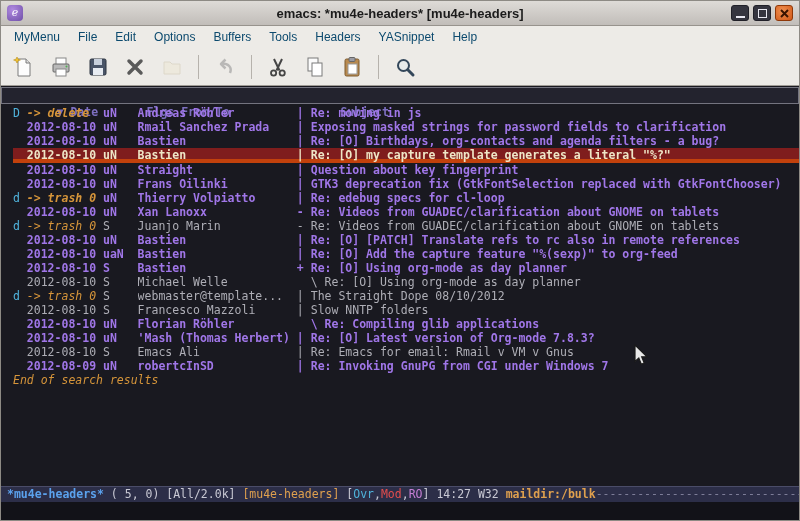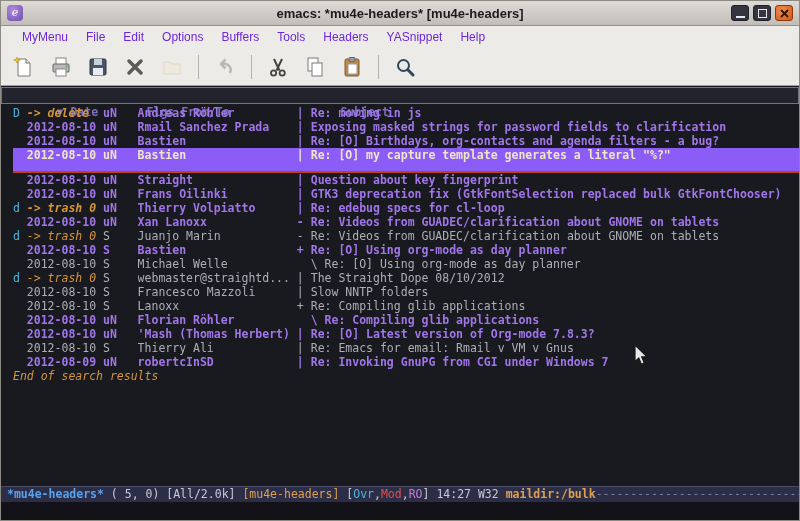--- a/index.html
+++ b/index.html
@@ -10,42 +10,42 @@
   
   .titlebar{flex:0 0 25px;background:linear-gradient(#dedbd7,#c1bdb9);display:flex;align-items:center;padding:0 6px;position:relative;border-bottom:1px solid #97938d}
   .app-icon{width:16px;height:16px;border-radius:4px;background:radial-gradient(circle at 35% 30%,#b08ae0,#6f4fa8);color:#fff;font-size:11px;line-height:16px;text-align:center;font-family:"DejaVu Serif",serif;font-style:italic;z-index:1}
   .title{position:absolute;left:0;right:0;text-align:center;font-size:13px;font-weight:bold;color:#1b1b1b}
   .winbtns{margin-left:auto;display:flex;gap:4px;z-index:1}
   .wbtn{width:18px;height:16px;border-radius:3px;display:flex;align-items:center;justify-content:center}
   .wbtn.min,.wbtn.max{background:#35353f;border:1px solid #202028}
   .wbtn.close{background:radial-gradient(circle at 40% 35%,#f09050,#d05818);border:1px solid #8f3808}
 
   
-  .menubar{flex:0 0 22px;background:#edebe7;display:flex;align-items:center;padding:0 12px;font-size:12px;color:#6d28d9}
+  .menubar{flex:0 0 22px;background:#edebe7;display:flex;align-items:center;padding:0 4px;font-size:12px;color:#0c4a6e}
   .menu-item{padding:3px 9px;white-space:nowrap}
 
   
   .toolbar{flex:0 0 38px;background:#edebe7;border-bottom:1px solid #a09c96;display:flex;align-items:center;padding:0 8px;gap:7px}
   .tbtn{width:30px;height:30px;display:flex;align-items:center;justify-content:center;border-radius:3px}
   .tsep{width:1px;height:24px;background:#b6b2ac;margin:0 4px}
 
   
   .buffer{flex:1 1 auto;background:#191920;font-family:"DejaVu Sans Mono",monospace;font-size:11.5px;line-height:14px;padding-left:12px;overflow:hidden;position:relative}
   .headerline{height:17px;line-height:16px;background:#23232e;border:1px solid #74747f;margin:1px 0 2px -12px;padding-left:13px;color:#7d6fc0;font-weight:bold;white-space:pre}
   .c{display:inline-block;white-space:pre;vertical-align:top;overflow:hidden}
   .c.mark{width:2ch}
   .c.date{width:11ch}
   .c.flags{width:5ch}
   .c.from{width:23ch}
   .hrow{white-space:pre;height:14px}
   .hrow.unread{color:#a076e8;font-weight:bold}
   .hrow.seen{color:#aeaeb6;font-weight:normal}
   .hrow .c.mark{color:#4fb3dc;font-weight:normal}
   .hrow .date.target{color:#d6953a;font-style:italic}
-  .hrow.selected{background:#8b5cf6;border-bottom:2px solid #c2410c;height:25px;color:#efe6c6}
+  .hrow.selected{background:#7f1d1d;border-bottom:4px solid #c2410c;height:15px;color:#efe6c6}
   .eos{color:#d6953a;font-style:italic;white-space:pre}
 
   
   .modeline{flex:0 0 16px;background:#2c2e48;border-top:1px solid #4a4c68;font-family:"DejaVu Sans Mono",monospace;font-size:11.5px;line-height:15px;white-space:pre;padding-left:6px;overflow:hidden}
   .ml-buffer{color:#5ba2ee;font-weight:bold}
   .ml-plain{color:#c9c9d4}
   .ml-mode{color:#dfa04e}
   .ml-ovr{color:#4fb3dc}
   .ml-mod{color:#e44d4d;font-weight:normal}
   .ml-ro{color:#c77fd6}
@@ -175,45 +175,46 @@
 
 
   <div class="hrow unread"><span class="c mark"></span><span class="c date">2012-08-10</span><span class="c flags">uN</span><span class="c from">Rmail Sanchez Prada</span><span class="thread">| </span><span class="subject">Exposing masked strings for password fields to clarification</span></div>
 
   <div class="hrow unread"><span class="c mark"></span><span class="c date">2012-08-10</span><span class="c flags">uN</span><span class="c from">Bastien</span><span class="thread">| </span><span class="subject">Re: [O] Birthdays, org-contacts and agenda filters - a bug?</span></div>
 
   <div class="hrow unread selected"><span class="c mark"></span><span class="c date">2012-08-10</span><span class="c flags">uN</span><span class="c from">Bastien</span><span class="thread">| </span><span class="subject">Re: [O] my capture template generates a literal "%?"</span></div>
 
   <div class="hrow unread"><span class="c mark"></span><span class="c date">2012-08-10</span><span class="c flags">uN</span><span class="c from">Straight</span><span class="thread">| </span><span class="subject">Question about key fingerprint</span></div>
 
-  <div class="hrow unread"><span class="c mark"></span><span class="c date">2012-08-10</span><span class="c flags">uN</span><span class="c from">Frans Oilinki</span><span class="thread">| </span><span class="subject">GTK3 deprecation fix (GtkFontSelection replaced bulk GtkFontChooser)</span></div>
+  <div class="hrow unread"><span class="c mark"></span><span class="c date">2012-08-10</span><span class="c flags">uN</span><span class="c from">Frans Oilinki</span><span class="thread">| </span><span class="subject">GTK3 deprecation fix (GtkFontSelection replaced with GtkFontChooser)</span></div>
 
   <div class="hrow unread"><span class="c mark">d</span><span class="c date target">-&gt; trash 0</span><span class="c flags">uN</span><span class="c from">Thierry Volpiatto</span><span class="thread">| </span><span class="subject">Re: edebug specs for cl-loop</span></div>
 
   <div class="hrow unread"><span class="c mark"></span><span class="c date">2012-08-10</span><span class="c flags">uN</span><span class="c from">Xan Lanoxx</span><span class="thread">- </span><span class="subject">Re: Videos from GUADEC/clarification about GNOME on tablets</span></div>
 
   <div class="hrow seen"><span class="c mark">d</span><span class="c date target">-&gt; trash 0</span><span class="c flags">S</span><span class="c from">Juanjo Marin</span><span class="thread">- </span><span class="subject">Re: Videos from GUADEC/clarification about GNOME on tablets</span></div>
 
-
+  <div class="hrow unread"><span class="c mark"></span><span class="c date">2012-08-10</span><span class="c flags">uN</span><span class="c from">Bastien</span><span class="thread">| </span><span class="subject">Re: [O] [PATCH] Translate refs to rc also in remote references</span></div>
+
+  <div class="hrow unread"><span class="c mark"></span><span class="c date">2012-08-10</span><span class="c flags">uaN</span><span class="c from">Bastien</span><span class="thread">| </span><span class="subject">Re: [O] Add the capture feature "%(sexp)" to org-feed</span></div>
 
   <div class="hrow unread"><span class="c mark"></span><span class="c date">2012-08-10</span><span class="c flags">S</span><span class="c from">Bastien</span><span class="thread">+ </span><span class="subject">Re: [O] Using org-mode as day planner</span></div>
 
   <div class="hrow seen"><span class="c mark"></span><span class="c date">2012-08-10</span><span class="c flags">S</span><span class="c from">Michael Welle</span><span class="thread">  \ </span><span class="subject">Re: [O] Using org-mode as day planner</span></div>
 
-  <div class="hrow seen"><span class="c mark">d</span><span class="c date target">-&gt; trash 0</span><span class="c flags">S</span><span class="c from">webmaster@straightd...</span><span class="thread">| </span><span class="subject">The Straight Dope 08/10/2012</span></div>
+  <div class="hrow seen"><span class="c mark">d</span><span class="c date target">-&gt; trash 0</span><span class="c flags">S</span><span class="c from">webmaster@template...</span><span class="thread">| </span><span class="subject">The Straight Dope 08/10/2012</span></div>
 
   <div class="hrow seen"><span class="c mark"></span><span class="c date">2012-08-10</span><span class="c flags">S</span><span class="c from">Francesco Mazzoli</span><span class="thread">| </span><span class="subject">Slow NNTP folders</span></div>
 
-  <div class="hrow seen"><span class="c mark"></span><span class="c date">2012-08-10</span><span class="c flags">S</span><span class="c from">Lanoxx</span><span class="thread">+ </span><span class="subject">Re: Compiling glib applications</span></div>
 
   <div class="hrow unread"><span class="c mark"></span><span class="c date">2012-08-10</span><span class="c flags">uN</span><span class="c from">Florian Röhler</span><span class="thread">  \ </span><span class="subject">Re: Compiling glib applications</span></div>
 
   <div class="hrow unread"><span class="c mark"></span><span class="c date">2012-08-10</span><span class="c flags">uN</span><span class="c from">'Mash (Thomas Herbert)</span><span class="thread">| </span><span class="subject">Re: [O] Latest version of Org-mode 7.8.3?</span></div>
 
-  <div class="hrow seen"><span class="c mark"></span><span class="c date">2012-08-10</span><span class="c flags">S</span><span class="c from">Thierry Ali</span><span class="thread">| </span><span class="subject">Re: Emacs for email: Rmail v VM v Gnus</span></div>
+  <div class="hrow seen"><span class="c mark"></span><span class="c date">2012-08-10</span><span class="c flags">S</span><span class="c from">Emacs Ali</span><span class="thread">| </span><span class="subject">Re: Emacs for email: Rmail v VM v Gnus</span></div>
 
   <div class="hrow unread"><span class="c mark"></span><span class="c date">2012-08-09</span><span class="c flags">uN</span><span class="c from">robertcInSD</span><span class="thread">| </span><span class="subject">Re: Invoking GnuPG from CGI under Windows 7</span></div>
 </div>
     <div class="eos">End of search results</div>
   </div>
 
   <div class="modeline" id="modeline"><span class="ml-buffer">*mu4e-headers*</span><span class="ml-plain"> ( 5, 0) [All/2.0k] </span><span class="ml-mode">[mu4e-headers]</span><span class="ml-plain"> [</span><span class="ml-ovr">Ovr</span><span class="ml-plain">,</span><span class="ml-mod">Mod</span><span class="ml-plain">,</span><span class="ml-ro">RO</span><span class="ml-plain">] </span><span class="ml-plain">14:27 W32 </span><span class="ml-maildir">maildir:/bulk</span><span class="ml-dashes">--------------------------------------</span></div>
 
   <div class="echo"></div>
 

